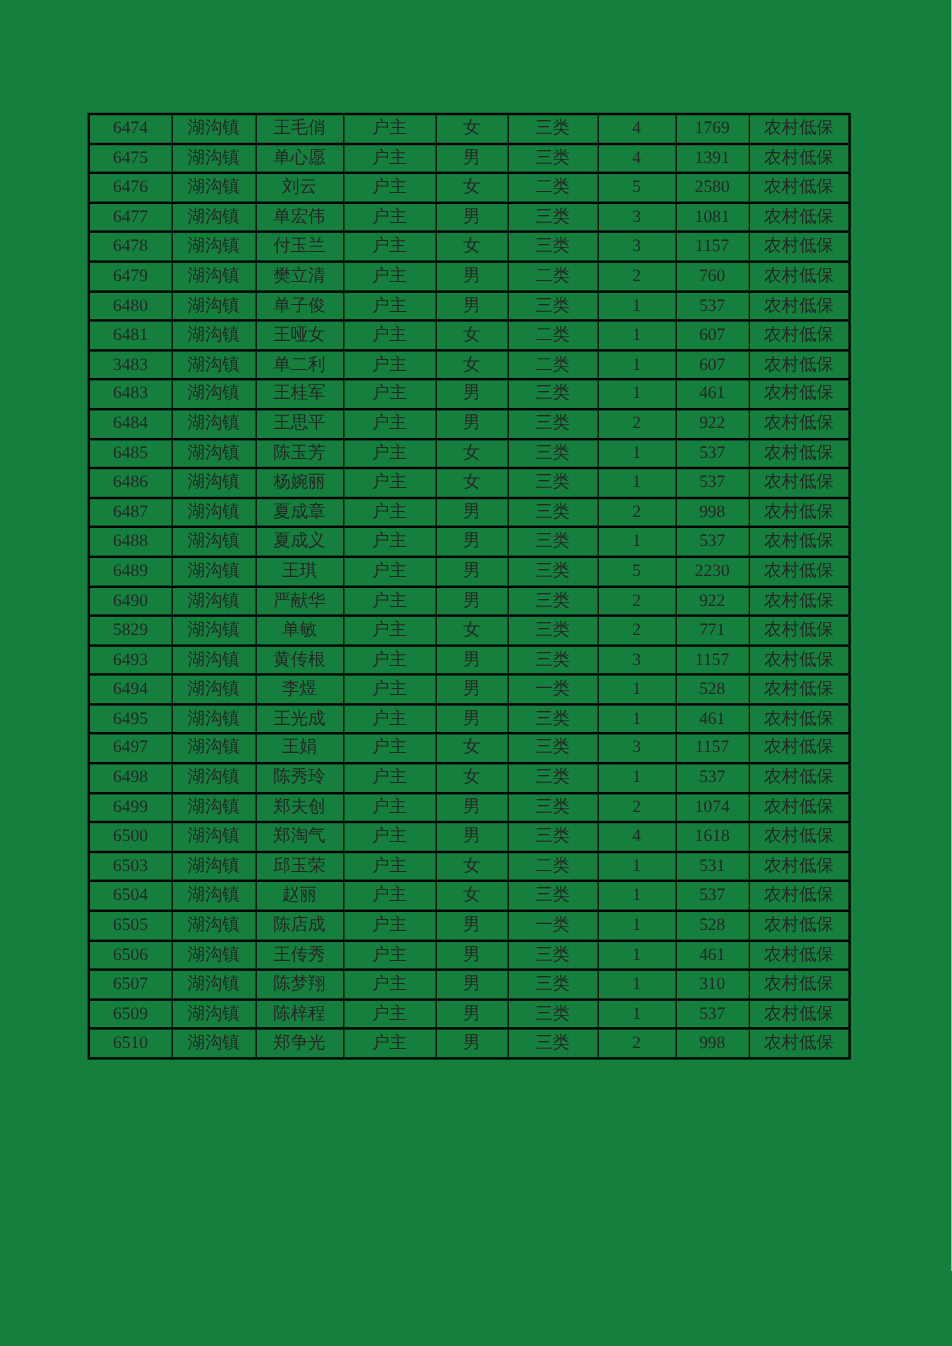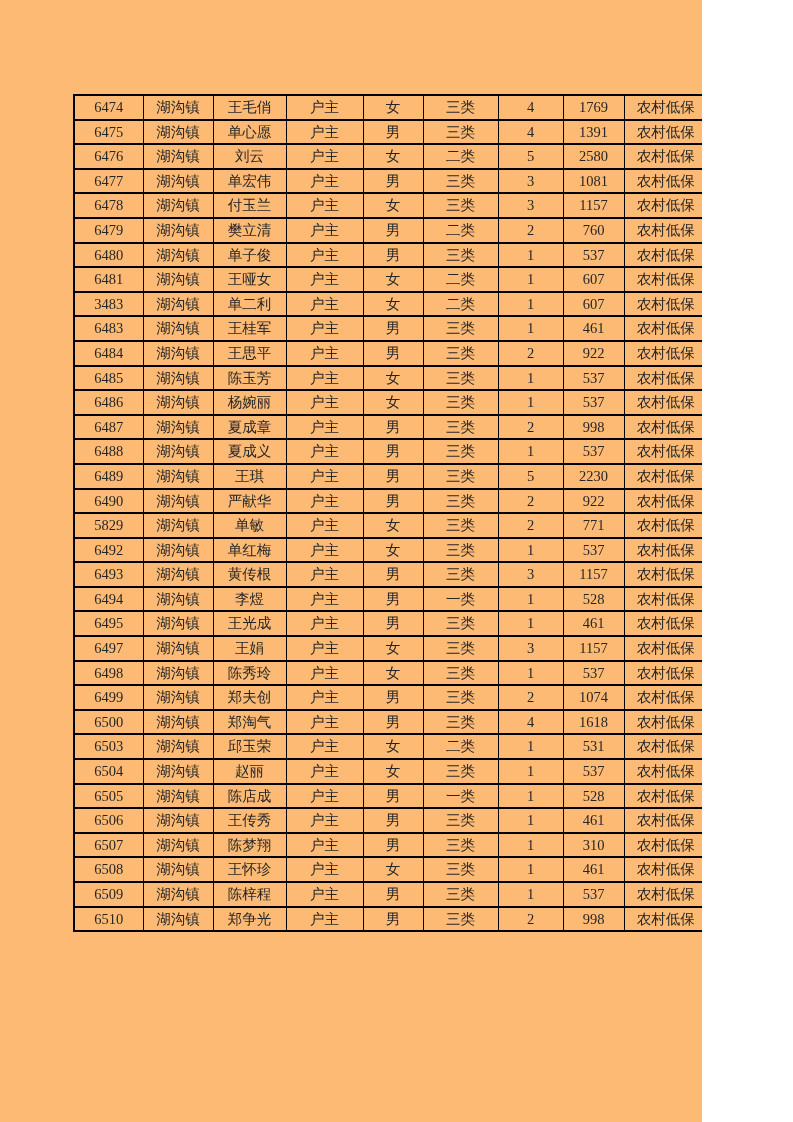--- a/index.html
+++ b/index.html
@@ -2,23 +2,23 @@
 <html><head>
 <meta charset="utf-8">
 <style>
   html, body {
     margin: 0;
     padding: 0;
     background: #ffffff;
   }
   .page {
     position: relative;
-    width: 702px;
+    width: 793px;
     height: 1122px;
-    background: #fdba74;
+    background: #15803d;
     overflow: hidden;
   }
   table.subsidy-table {
     position: absolute;
     left: 73px;
     top: 94px;
     width: 634px;
     border-collapse: collapse;
     table-layout: fixed;
     border: 2px solid #000000;
@@ -258,31 +258,20 @@
           <td>湖沟镇</td>
           <td>单敏</td>
           <td>户主</td>
           <td>女</td>
           <td>三类</td>
           <td>2</td>
           <td>771</td>
           <td>农村低保</td>
         </tr>
         <tr>
-          <td>6492</td>
-          <td>湖沟镇</td>
-          <td>单红梅</td>
-          <td>户主</td>
-          <td>女</td>
-          <td>三类</td>
-          <td>1</td>
-          <td>537</td>
-          <td>农村低保</td>
-        </tr>
-        <tr>
           <td>6493</td>
           <td>湖沟镇</td>
           <td>黄传根</td>
           <td>户主</td>
           <td>男</td>
           <td>三类</td>
           <td>3</td>
           <td>1157</td>
           <td>农村低保</td>
         </tr>
@@ -398,31 +387,20 @@
         </tr>
         <tr>
           <td>6507</td>
           <td>湖沟镇</td>
           <td>陈梦翔</td>
           <td>户主</td>
           <td>男</td>
           <td>三类</td>
           <td>1</td>
           <td>310</td>
-          <td>农村低保</td>
-        </tr>
-        <tr>
-          <td>6508</td>
-          <td>湖沟镇</td>
-          <td>王怀珍</td>
-          <td>户主</td>
-          <td>女</td>
-          <td>三类</td>
-          <td>1</td>
-          <td>461</td>
           <td>农村低保</td>
         </tr>
         <tr>
           <td>6509</td>
           <td>湖沟镇</td>
           <td>陈梓程</td>
           <td>户主</td>
           <td>男</td>
           <td>三类</td>
           <td>1</td>

